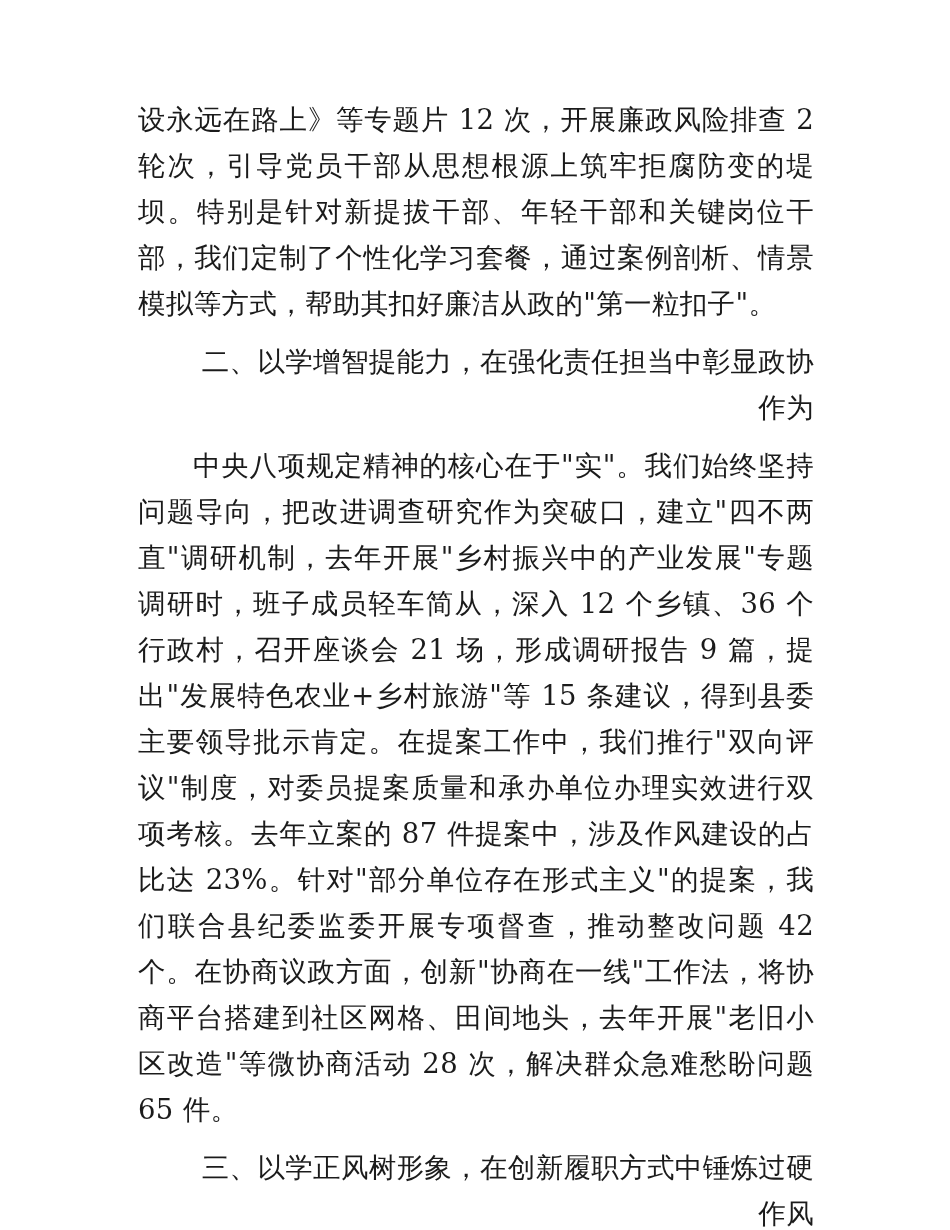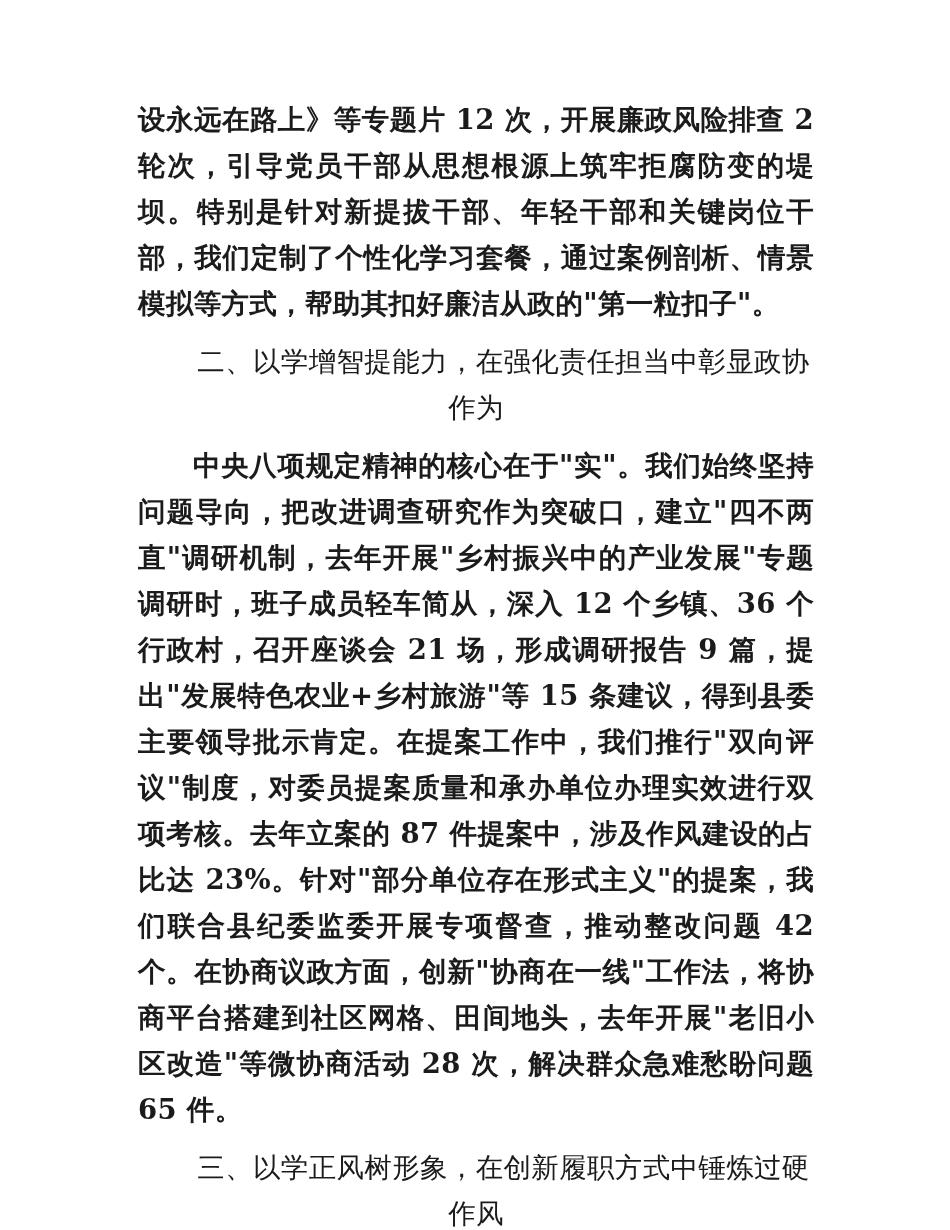--- a/index.html
+++ b/index.html
@@ -32,32 +32,31 @@
   .para {
     margin: 0;
     font-size: 27.5px;
     line-height: 46px;
     text-align: justify;
     text-justify: inter-character;
     text-indent: 2em;
     letter-spacing: 0.012em;
     word-break: break-all;
     color: #1b1b1b;
-    font-weight: bold;
   }
   
   .para.continuation {
     text-indent: 0;
   }
   
   .heading {
     margin: 0;
     font-size: 27.5px;
     line-height: 46px;
-    text-align: center;
+    text-align: right;
     text-indent: 2em;
     letter-spacing: 0.012em;
     font-weight: normal;
     color: #1b1b1b;
   }
   
   .gap-para  { height: 12px; }
   .gap-head  { height: 12px; }
 </style>
 </head>

